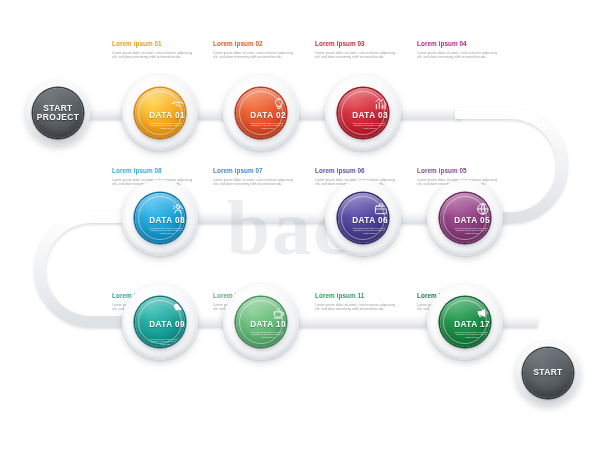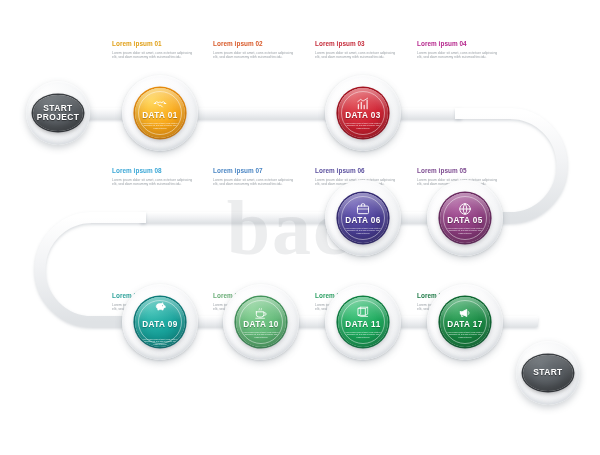--- a/index.html
+++ b/index.html
@@ -26,21 +26,21 @@
       0 3px 7px rgba(110,118,128,.30),
       0 1px 2px rgba(110,118,128,.22),
       inset 0 1px 2px rgba(255,255,255,.95),
       inset 0 -2px 4px rgba(175,182,190,.45);
     display:flex;align-items:center;justify-content:center;
   }
   .node .disc{
     width:50px;height:50px;border-radius:50%;
     position:relative;
     display:flex;flex-direction:column;
-    align-items:center;justify-content:center;
+    align-items:flex-end;justify-content:center;
     box-shadow:
       0 2px 5px rgba(40,40,55,.38),
       inset 0 -6px 12px rgba(0,0,0,.17),
       inset 0 4px 8px rgba(255,255,255,.26);
     overflow:hidden;
   }
   .node .disc::after{
     content:"";position:absolute;left:3px;top:3px;right:3px;bottom:3px;
     border-radius:50%;border:1px solid rgba(255,255,255,.45);
     pointer-events:none;
@@ -76,21 +76,21 @@
   
   .term{
     position:absolute;width:64px;height:64px;border-radius:50%;
     background:radial-gradient(circle at 34% 28%,#ffffff 0%,#f7f8f9 45%,#e9ebee 100%);
     box-shadow:0 3px 7px rgba(110,118,128,.32),
                inset 0 1px 2px rgba(255,255,255,.95),
                inset 0 -2px 4px rgba(175,182,190,.45);
     display:flex;align-items:center;justify-content:center;
   }
   .term .core{
-    width:50px;height:36px;border-radius:50%;
+    width:50px;height:50px;border-radius:50%;
     background:radial-gradient(circle at 36% 26%, #6e7479 0%, #5c6166 45%, #44484c 100%);
     box-shadow:0 2px 5px rgba(30,32,36,.45),
                inset 0 -5px 10px rgba(0,0,0,.30),
                inset 0 4px 8px rgba(255,255,255,.16),
                0 0 0 1.5px #3c4044;
     display:flex;flex-direction:column;
     align-items:center;justify-content:center;
     color:#fff;font-weight:bold;font-size:8.4px;
     letter-spacing:.4px;line-height:9.5px;text-align:center;
     text-shadow:0 1px 1px rgba(0,0,0,.45);
@@ -225,20 +225,33 @@
           <path d="M3 11l3-3 4 2 2-2 2 2 4-2 3 3"></path>
           <path d="M8 12l3 3 2-1 3 3"></path>
             <path d="M2 11h3M19 11h3"></path>
         </svg>
       </div>
       <div class="lbl">DATA 01</div>
       <div class="sub">Lorem ipsum dolor sit amet, cons ectetuer adipiscing elit, sed diam nonummy nibh euismod tincidu.</div>
     </div>
   </div>
 
+  <div class="node" style="left:223px;top:75px;">
+    <div class="disc" style="background: radial-gradient(circle at 34% 26%, rgb(244, 119, 63) 0%, rgb(232, 80, 42) 52%, rgb(201, 60, 28) 100%); box-shadow: rgba(40, 40, 55, 0.38) 0px 2px 5px, rgba(0, 0, 0, 0.18) 0px -6px 12px inset, rgba(255, 255, 255, 0.26) 0px 4px 8px inset, rgb(201, 60, 28) 0px 0px 0px 1.6px;">
+      <div class="gloss"></div>
+      <div class="ico">
+        <svg viewBox="0 0 24 24" fill="none" stroke="#fff" stroke-width="1.6" stroke-linecap="round" stroke-linejoin="round">
+          <path d="M9 17h6M10 20h4"></path>
+          <path d="M12 3a6 6 0 0 0-3.5 10.9V16h7v-2.1A6 6 0 0 0 12 3z"></path>
+        </svg>
+      </div>
+      <div class="lbl">DATA 02</div>
+      <div class="sub">Lorem ipsum dolor sit amet, cons ectetuer adipiscing elit, sed diam nonummy nibh euismod tincidu.</div>
+    </div>
+  </div>
 
   <div class="node" style="left:325px;top:75px;">
     <div class="disc" style="background: radial-gradient(circle at 34% 26%, rgb(224, 74, 82) 0%, rgb(207, 34, 51) 52%, rgb(169, 18, 31) 100%); box-shadow: rgba(40, 40, 55, 0.38) 0px 2px 5px, rgba(0, 0, 0, 0.18) 0px -6px 12px inset, rgba(255, 255, 255, 0.26) 0px 4px 8px inset, rgb(169, 18, 31) 0px 0px 0px 1.6px;">
       <div class="gloss"></div>
       <div class="ico">
         <svg viewBox="0 0 24 24" fill="none" stroke="#fff" stroke-width="1.8" stroke-linecap="round" stroke-linejoin="round">
           <path d="M4 20V13M9 20V9M14 20v-6M19 20V5"></path>
           <path d="M3 8l5-4 4 3 8-5" stroke-width="1.3"></path>
         </svg>
       </div>
@@ -272,20 +285,34 @@
           <path d="M9 7V5a2 2 0 0 1 2-2h2a2 2 0 0 1 2 2v2"></path>
           <path d="M2.5 12h19" stroke-width="1.3"></path>
         </svg>
       </div>
       <div class="lbl">DATA 06</div>
       <div class="sub">Lorem ipsum dolor sit amet, cons ectetuer adipiscing elit, sed diam nonummy nibh euismod tincidu.</div>
     </div>
   </div>
 
 
+  <div class="node" style="left:122px;top:180px;">
+    <div class="disc" style="background: radial-gradient(circle at 34% 26%, rgb(65, 188, 237) 0%, rgb(22, 160, 216) 52%, rgb(10, 127, 180) 100%); box-shadow: rgba(40, 40, 55, 0.38) 0px 2px 5px, rgba(0, 0, 0, 0.18) 0px -6px 12px inset, rgba(255, 255, 255, 0.26) 0px 4px 8px inset, rgb(10, 127, 180) 0px 0px 0px 1.6px;">
+      <div class="gloss"></div>
+      <div class="ico">
+        <svg viewBox="0 0 24 24" fill="none" stroke="#fff" stroke-width="1.6" stroke-linecap="round" stroke-linejoin="round">
+          <circle cx="12" cy="8" r="3.2"></circle>
+          <path d="M6.5 19a5.5 5.5 0 0 1 11 0"></path>
+          <path d="M4 11.5a2.4 2.4 0 1 0 0-4.8M20 11.5a2.4 2.4 0 1 1 0-4.8" stroke-width="1.3"></path>
+        </svg>
+      </div>
+      <div class="lbl">DATA 08</div>
+      <div class="sub">Lorem ipsum dolor sit amet, cons ectetuer adipiscing elit, sed diam nonummy nibh euismod tincidu.</div>
+    </div>
+  </div>
 
   <div class="node" style="left:122px;top:284px;">
     <div class="disc" style="background: radial-gradient(circle at 34% 26%, rgb(56, 191, 179) 0%, rgb(23, 161, 154) 52%, rgb(12, 127, 124) 100%); box-shadow: rgba(40, 40, 55, 0.38) 0px 2px 5px, rgba(0, 0, 0, 0.18) 0px -6px 12px inset, rgba(255, 255, 255, 0.26) 0px 4px 8px inset, rgb(12, 127, 124) 0px 0px 0px 1.6px; gap: 7px;">
       <div class="gloss"></div>
       <div class="ico">
         <svg viewBox="0 0 24 24" fill="#fff" stroke="#fff" stroke-width="1" stroke-linejoin="round">
           <path d="M18 9.5c1 .4 1.6 1.3 1.8 2.3H21v3h-1.6c-.4.9-1.1 1.7-2 2.2V19h-2.3v-1.3a9 9 0 0 1-4.6 0V19H8.2v-2.1C6.6 16 5.5 14.4 5.5 12.6c0-2.6 2.4-4.7 5.6-4.7h3.2c.6-.6 1.6-1.3 2.7-1.5-.2.8-.1 1.6 0 2.3z"></path>
           <circle cx="16.4" cy="11.6" r=".8" fill="#1b8f88" stroke="none"></circle>
         </svg>
       </div>
@@ -303,34 +330,20 @@
           <path d="M17 11.5h1.6a2.2 2.2 0 0 1 0 4.4H17" stroke-width="1.3"></path>
           <path d="M3 21h15" stroke-width="1.3"></path>
           <path d="M8.5 7c0-1 1-1.4 1-2.4M12 7c0-1 1-1.4 1-2.4" stroke-width="1.2"></path>
         </svg>
       </div>
       <div class="lbl">DATA 10</div>
       <div class="sub">Lorem ipsum dolor sit amet, cons ectetuer adipiscing elit, sed diam nonummy nibh euismod tincidu.</div>
     </div>
   </div>
 
-  <div class="node" style="left:325px;top:284px;">
-    <div class="disc" style="background: radial-gradient(circle at 34% 26%, rgb(65, 196, 124) 0%, rgb(27, 168, 91) 52%, rgb(14, 133, 67) 100%); box-shadow: rgba(40, 40, 55, 0.38) 0px 2px 5px, rgba(0, 0, 0, 0.18) 0px -6px 12px inset, rgba(255, 255, 255, 0.26) 0px 4px 8px inset, rgb(14, 133, 67) 0px 0px 0px 1.6px;">
-      <div class="gloss"></div>
-      <div class="ico">
-        <svg viewBox="0 0 24 24" fill="none" stroke="#fff" stroke-width="1.5" stroke-linecap="round" stroke-linejoin="round">
-          <rect x="4" y="4" width="12" height="12"></rect>
-          <path d="M16 4l4-2v12l-4 2M4 4l4-2h12M4 16l4 2h12" stroke-width="1.2"></path>
-          <path d="M8 2v12l-4 2" stroke-width="1.2"></path>
-        </svg>
-      </div>
-      <div class="lbl">DATA 11</div>
-      <div class="sub">Lorem ipsum dolor sit amet, cons ectetuer adipiscing elit, sed diam nonummy nibh euismod tincidu.</div>
-    </div>
-  </div>
 
   <div class="node" style="left:427px;top:284px;">
     <div class="disc" style="background: radial-gradient(circle at 34% 26%, rgb(53, 166, 94) 0%, rgb(24, 138, 67) 52%, rgb(13, 108, 50) 100%); box-shadow: rgba(40, 40, 55, 0.38) 0px 2px 5px, rgba(0, 0, 0, 0.18) 0px -6px 12px inset, rgba(255, 255, 255, 0.26) 0px 4px 8px inset, rgb(13, 108, 50) 0px 0px 0px 1.6px;">
       <div class="gloss"></div>
       <div class="ico">
         <svg viewBox="0 0 24 24" fill="none" stroke="#fff" stroke-width="1.6" stroke-linecap="round" stroke-linejoin="round">
           <path d="M4 10v4h3l8 4V6l-8 4H4z" fill="#fff"></path>
           <path d="M18 9.5a3.5 3.5 0 0 1 0 5" stroke-width="1.3"></path>
           <path d="M6 14v4h2.5v-4" stroke-width="1.3"></path>
         </svg>

